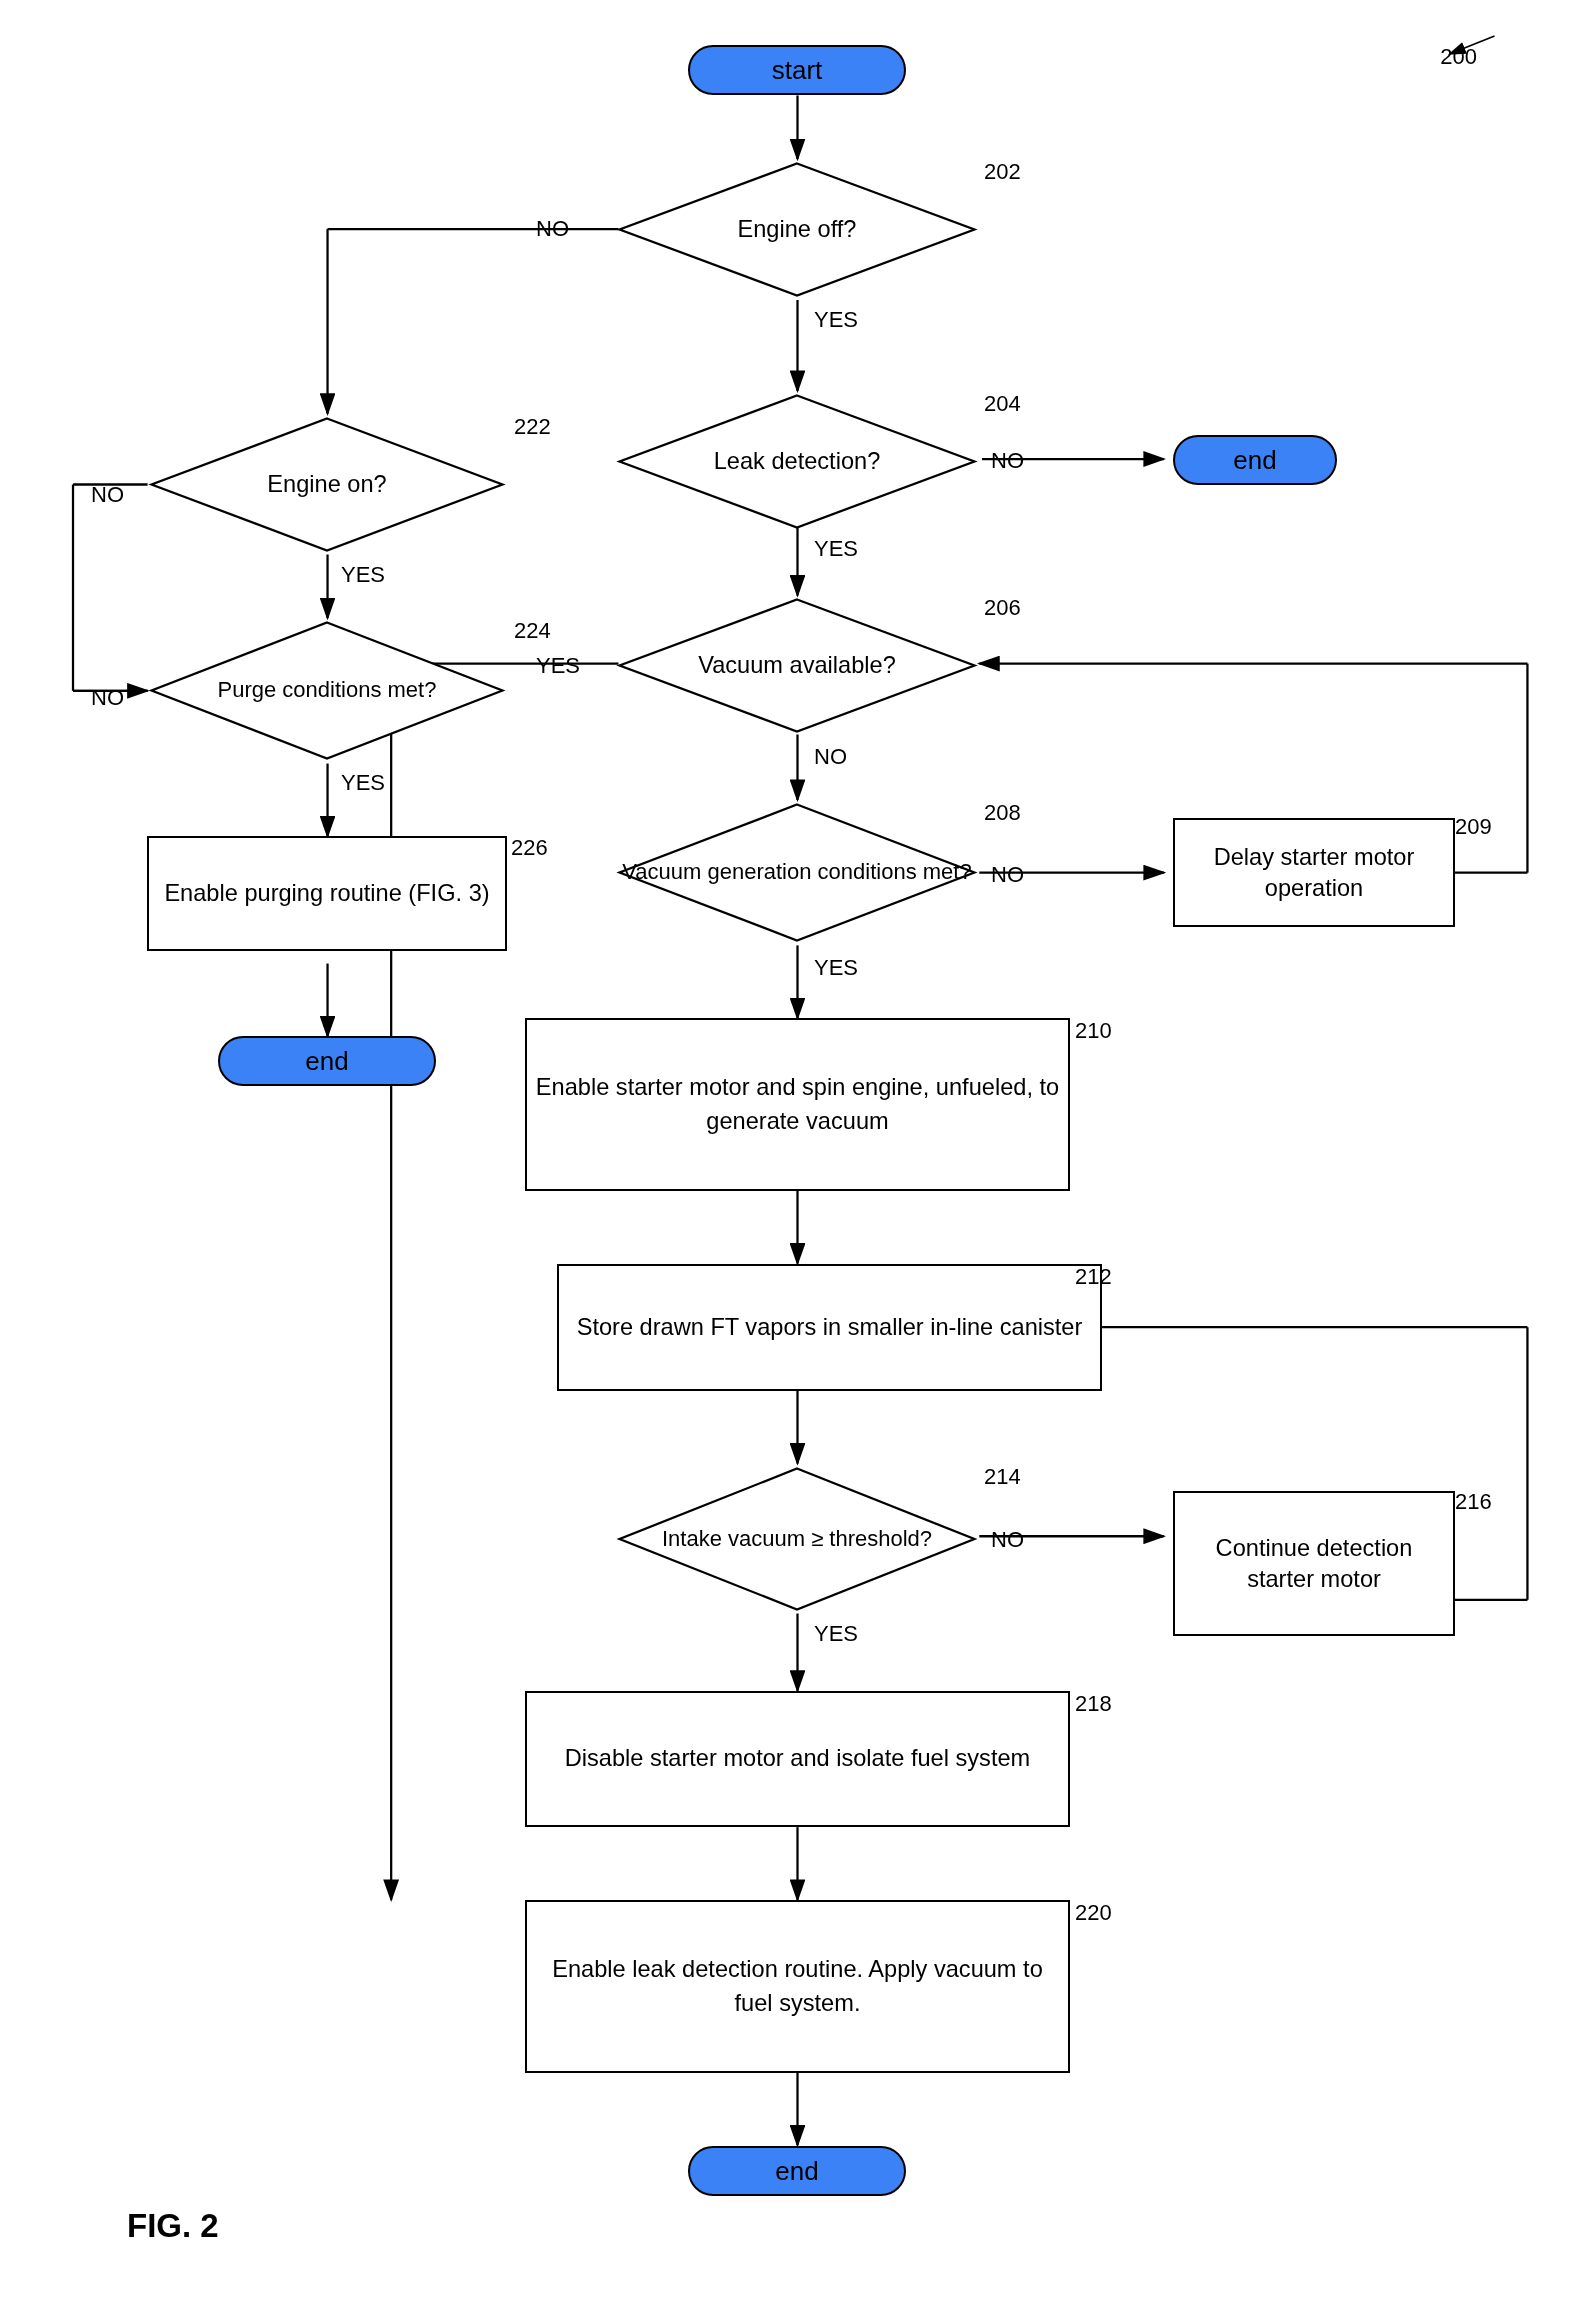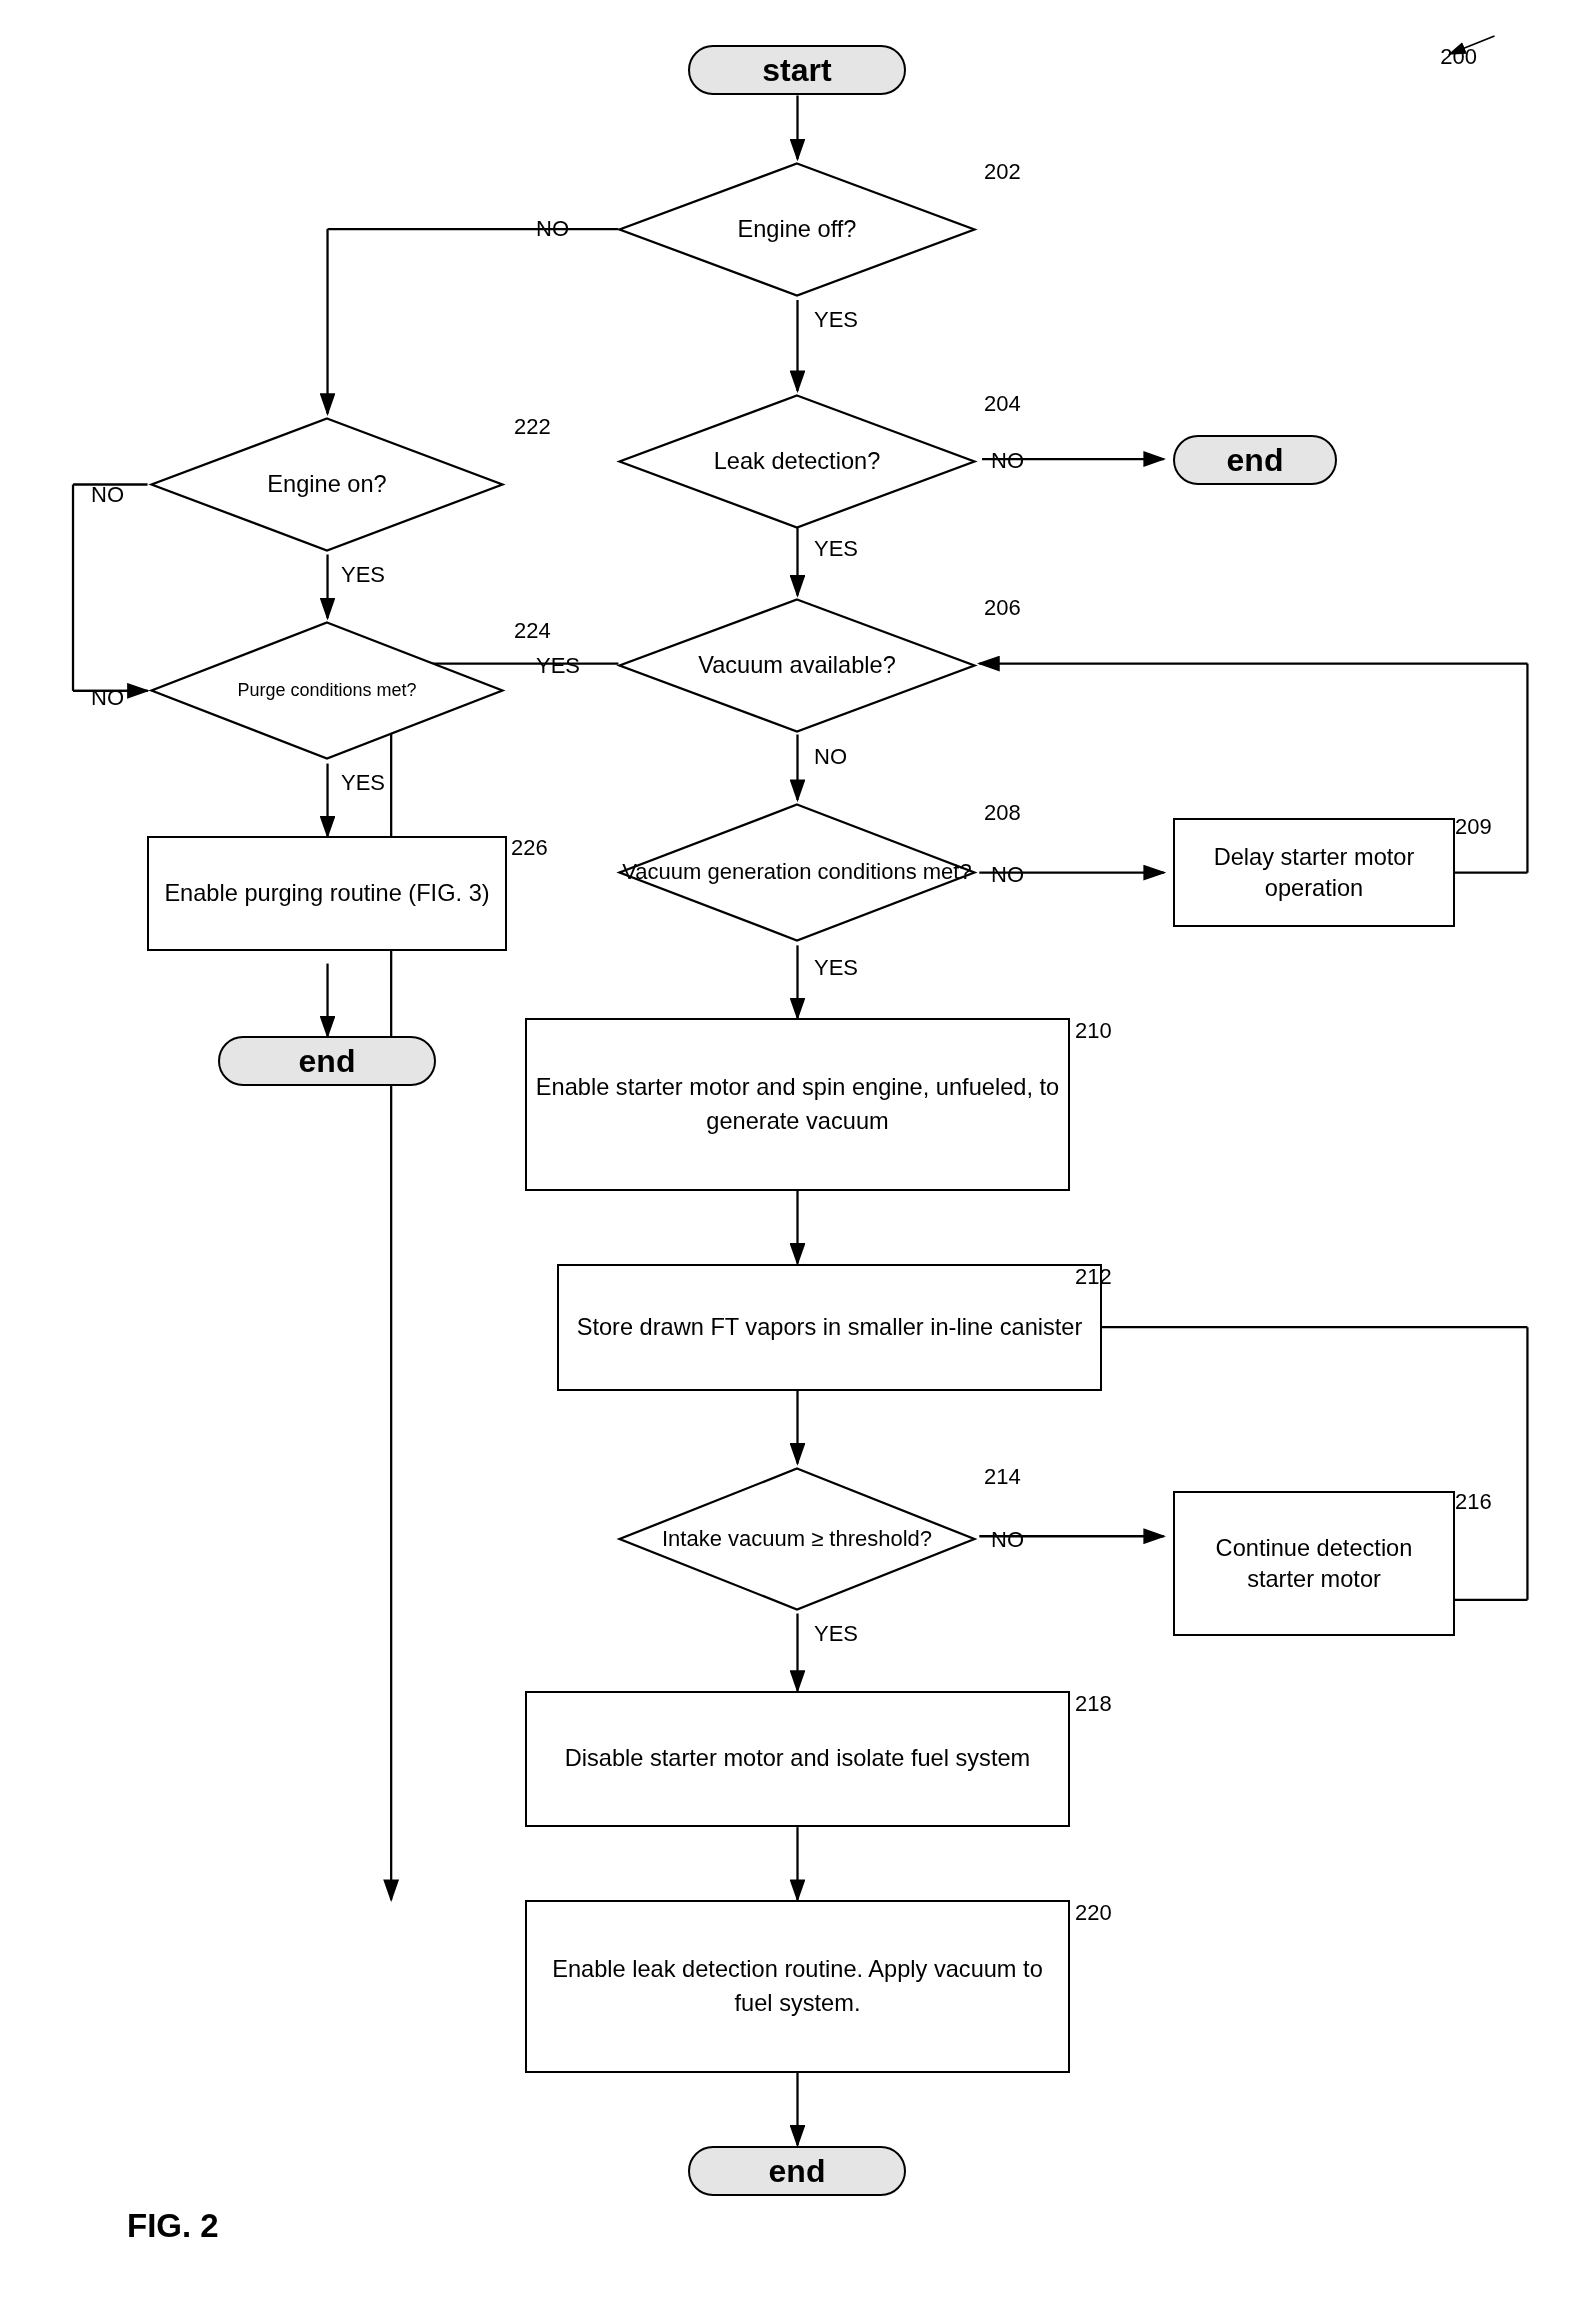--- a/index.html
+++ b/index.html
@@ -23,23 +23,22 @@
       position: absolute;
       display: flex;
       align-items: center;
       justify-content: center;
       text-align: center;
     }
 
     .rounded-rect {
       border: 2.3px solid #000;
       border-radius: 36px;
-      background: #e5e5e5;
-      font-size: 32px;
-      font-weight: bold;
+      background: #3b82f6;
+      font-size: 26px;
     }
 
     .rect {
       border: 2.3px solid #000;
       background: #fff;
       font-size: 23.6px;
       padding: 7.3px;
     }
 
     .diamond-wrap {
@@ -278,21 +277,21 @@
 
   <div class="label" style="top:482px; left:91px;">NO</div>
 
   <div class="label" style="top:562px; left:341px;">YES</div>
 
   <div class="diamond-wrap" style="top:618px; left:147px; width:360px; height:145px;">
     <div class="diamond">
       <svg viewBox="0 0 396 160" preserveAspectRatio="none">
         <polygon points="198,5 391,80 198,155 5,80" fill="#fff" stroke="#000" stroke-width="2.5"></polygon>
       </svg>
-      <div class="diamond-text" style="font-size:18px;">Purge conditions met?</div>
+      <div class="diamond-text" style="font-size:22px;">Purge conditions met?</div>
     </div>
   </div>
   <div class="ref-num" style="top:618px; left:514px;">224</div>
 
   <div class="label" style="top:685px; left:91px;">NO</div>
 
   <div class="label" style="top:770px; left:341px;">YES</div>
 
   <div class="shape rect" style="top:836px; left:147px; width:360px; height:115px; font-size:23.6px; line-height:1.4;">Enable purging routine (FIG. 3)</div>
   <div class="ref-num" style="top:835px; left:511px;">226</div>

